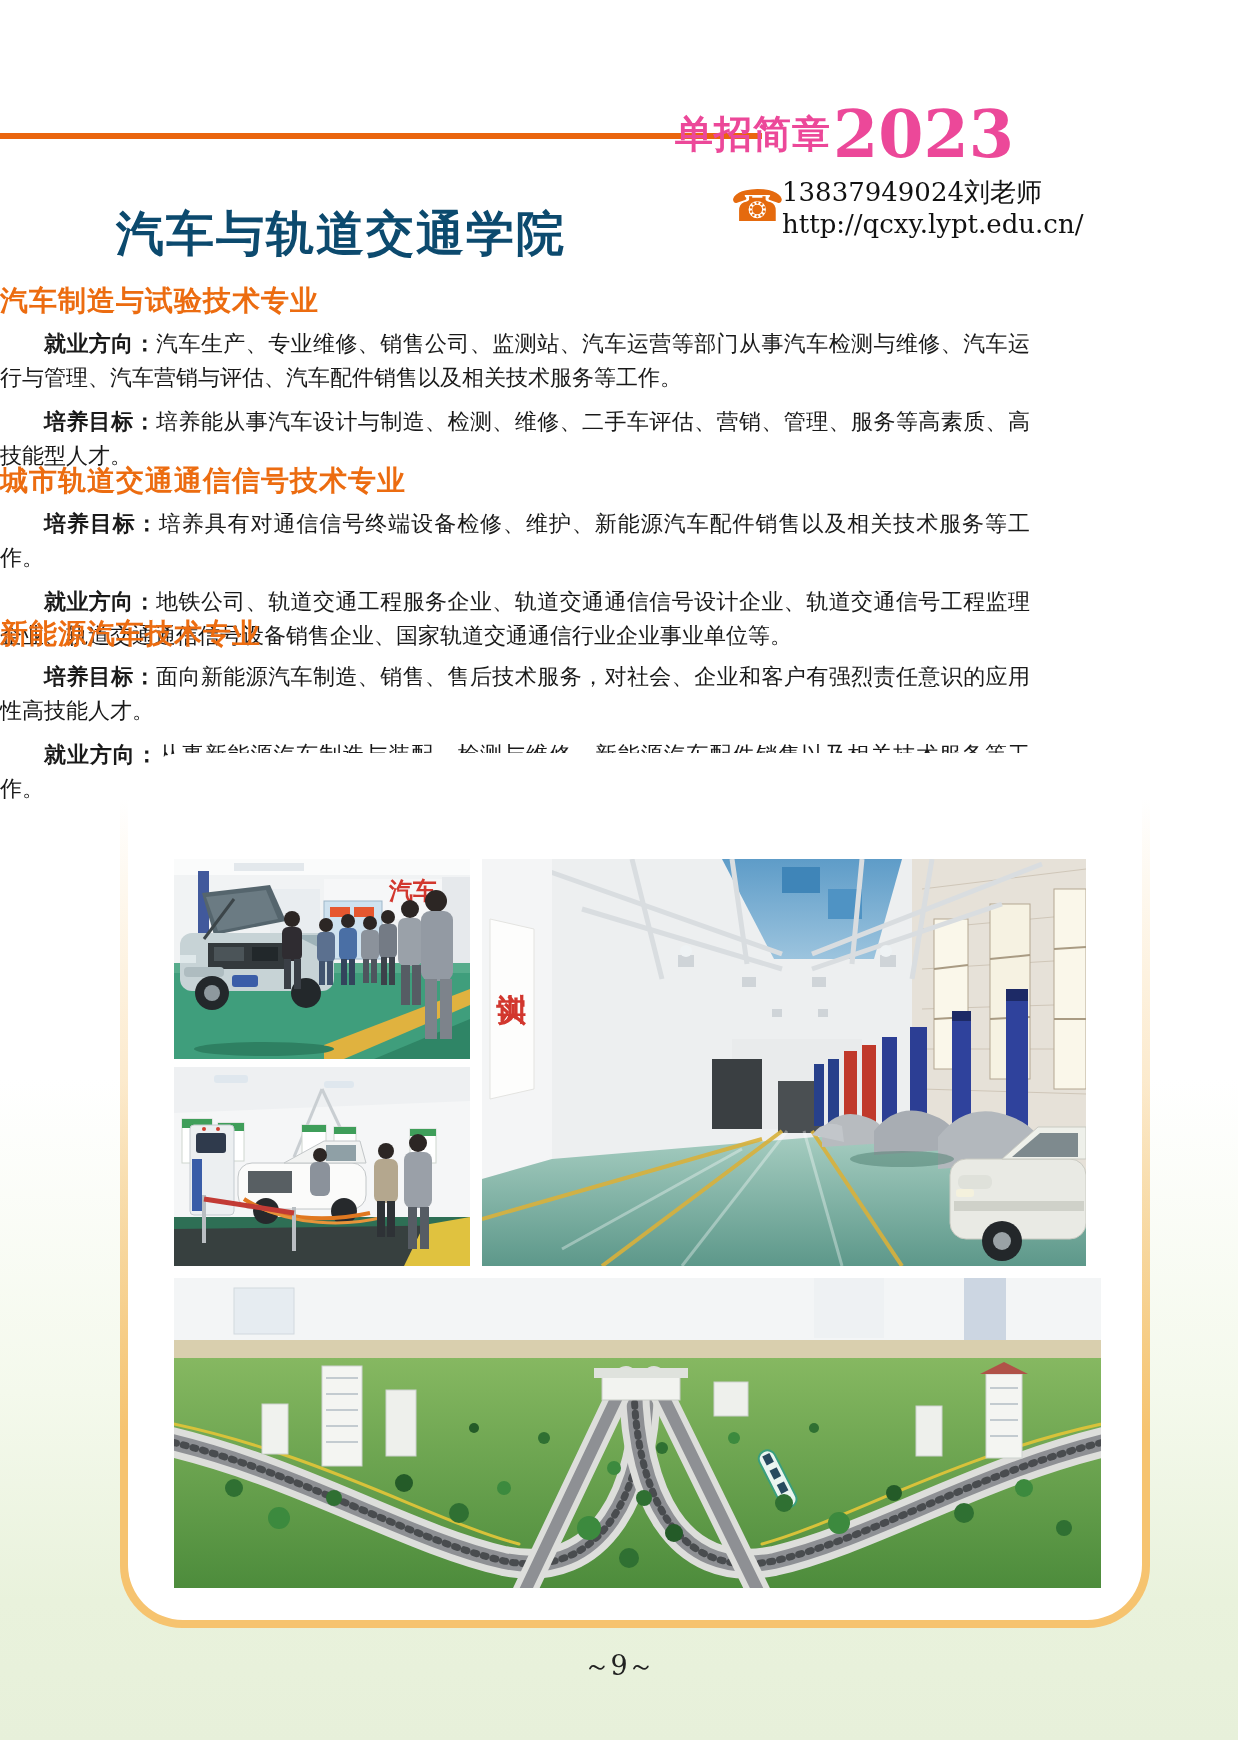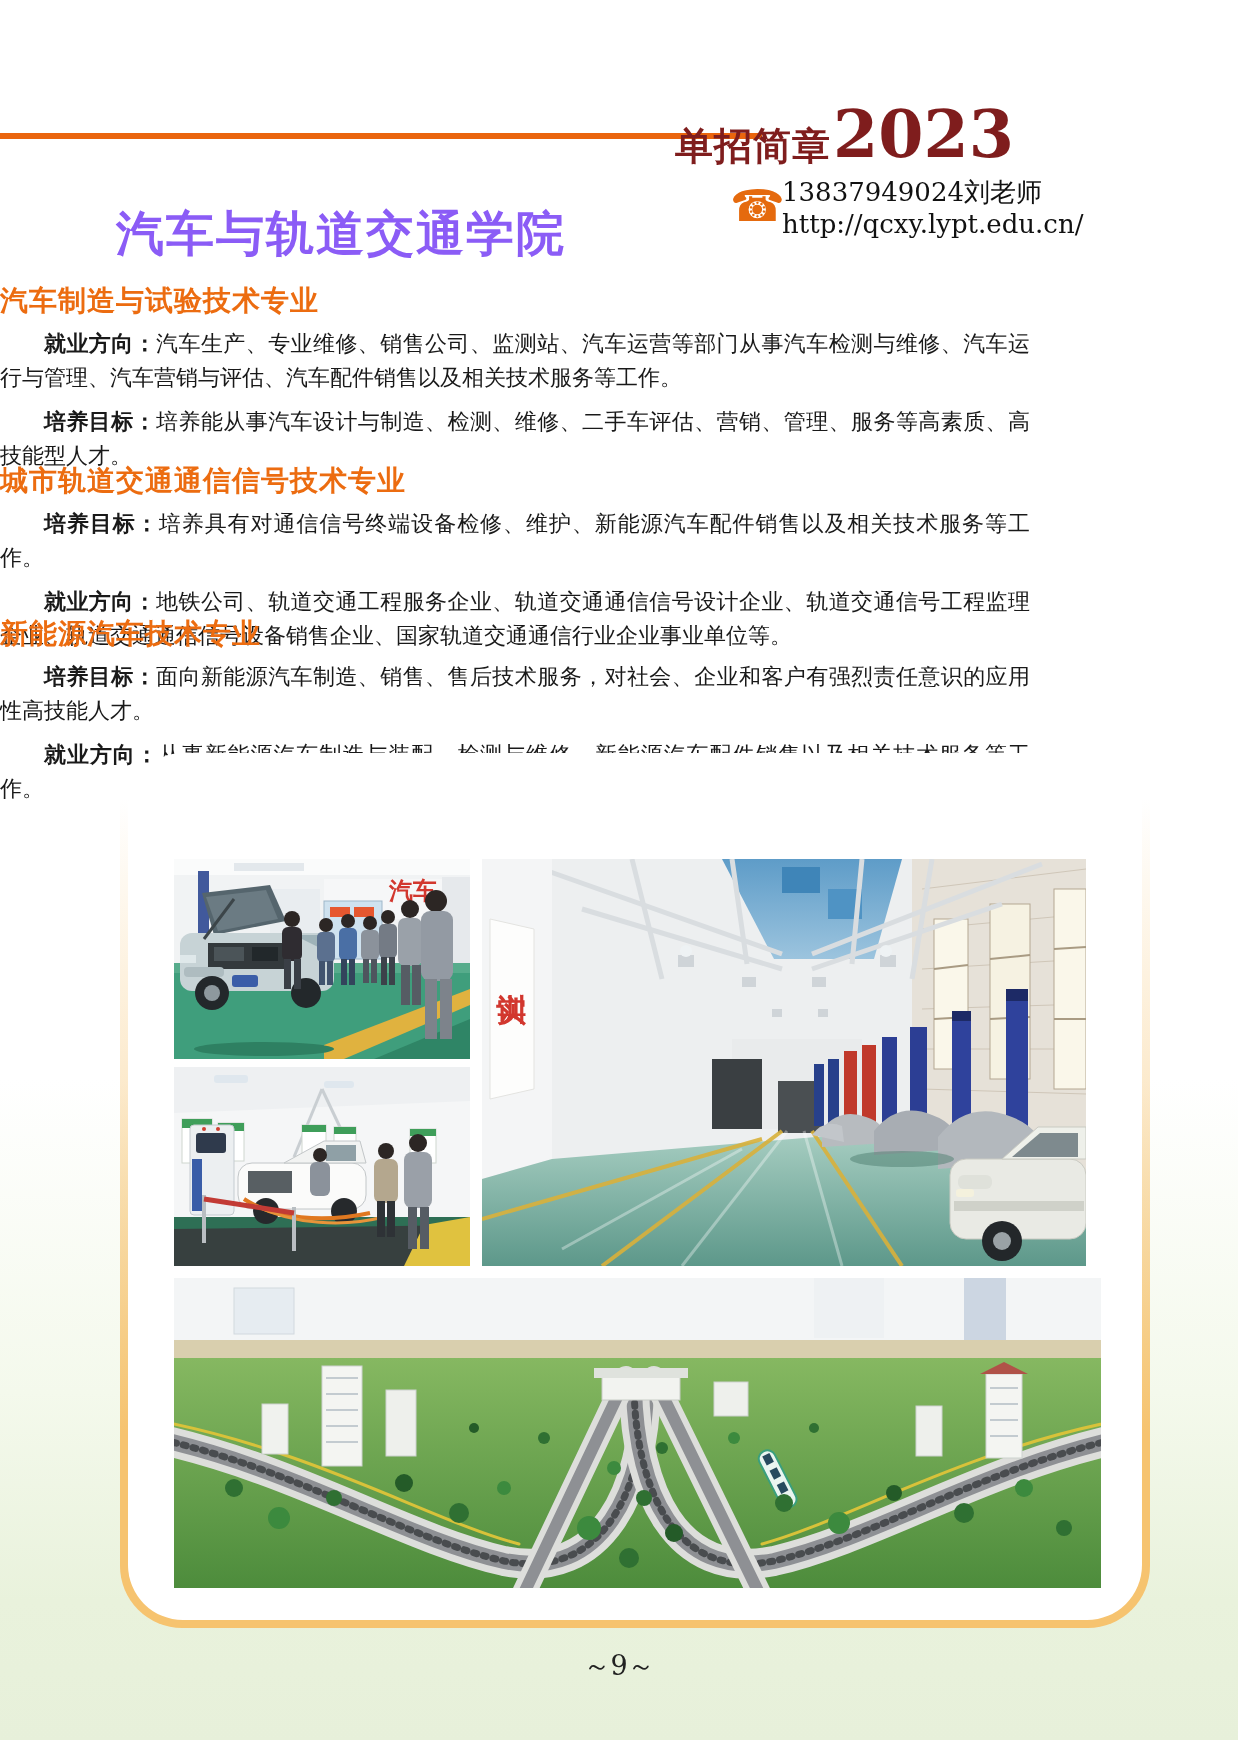--- a/index.html
+++ b/index.html
@@ -5,25 +5,25 @@
   html,body{margin:0;padding:0;}
   body{
     width:1238px;height:1740px;position:relative;overflow:hidden;
     background:linear-gradient(180deg,#ffffff 0%,#ffffff 62%,#f4f9ec 80%,#e9f2dc 92%,#e7f0da 100%);
     font-family:"Liberation Sans",sans-serif;
     -webkit-font-smoothing:antialiased;
   }
   .abs{position:absolute;}
   
   .header-line{left:0;top:133px;width:762px;height:6px;background:#ea650e;}
-  .header-badge{top:96px;right:224px;display:inline-flex;align-items:flex-end;color:#7f1d1d;white-space:nowrap;}
+  .header-badge{top:96px;right:224px;display:inline-flex;align-items:center;color:#ec4899;white-space:nowrap;}
   .header-badge .cn{font-size:38px;font-weight:900;letter-spacing:1px;}
   .header-badge .yr{font-size:65px;font-weight:700;font-family:"DejaVu Serif",serif;margin-left:2px;}
   
-  .college-title{left:116px;top:170px;font-size:48px;font-weight:900;color:#8b5cf6;letter-spacing:2px;white-space:nowrap;}
+  .college-title{left:116px;top:170px;font-size:48px;font-weight:900;color:#0c4a6e;letter-spacing:2px;white-space:nowrap;}
   .contact{left:730px;top:176px;width:430px;}
   .contact .phone-glyph{position:absolute;left:0;top:8px;font-size:44px;line-height:44px;color:#e56a0e;font-family:"DejaVu Sans",sans-serif;}
   .contact .lines{margin-left:52px;font-family:"DejaVu Serif",serif;color:#111;font-size:26px;line-height:32px;white-space:nowrap;}
   
   .content{left:108px;width:1030px;color:#161616;}
   .sec-heading{font-size:28px;line-height:32px;font-weight:900;color:#ec6c10;margin:0;letter-spacing:1px;}
   .body-para{margin:10px 0 0 0;font-size:22px;line-height:34px;text-align:justify;text-indent:2em;color:#191919;}
   .body-para b{font-weight:900;}
   .sec{position:absolute;left:0;width:1030px;}
   .sec1{top:285px;} .sec2{top:465px;} .sec3{top:618px;}

